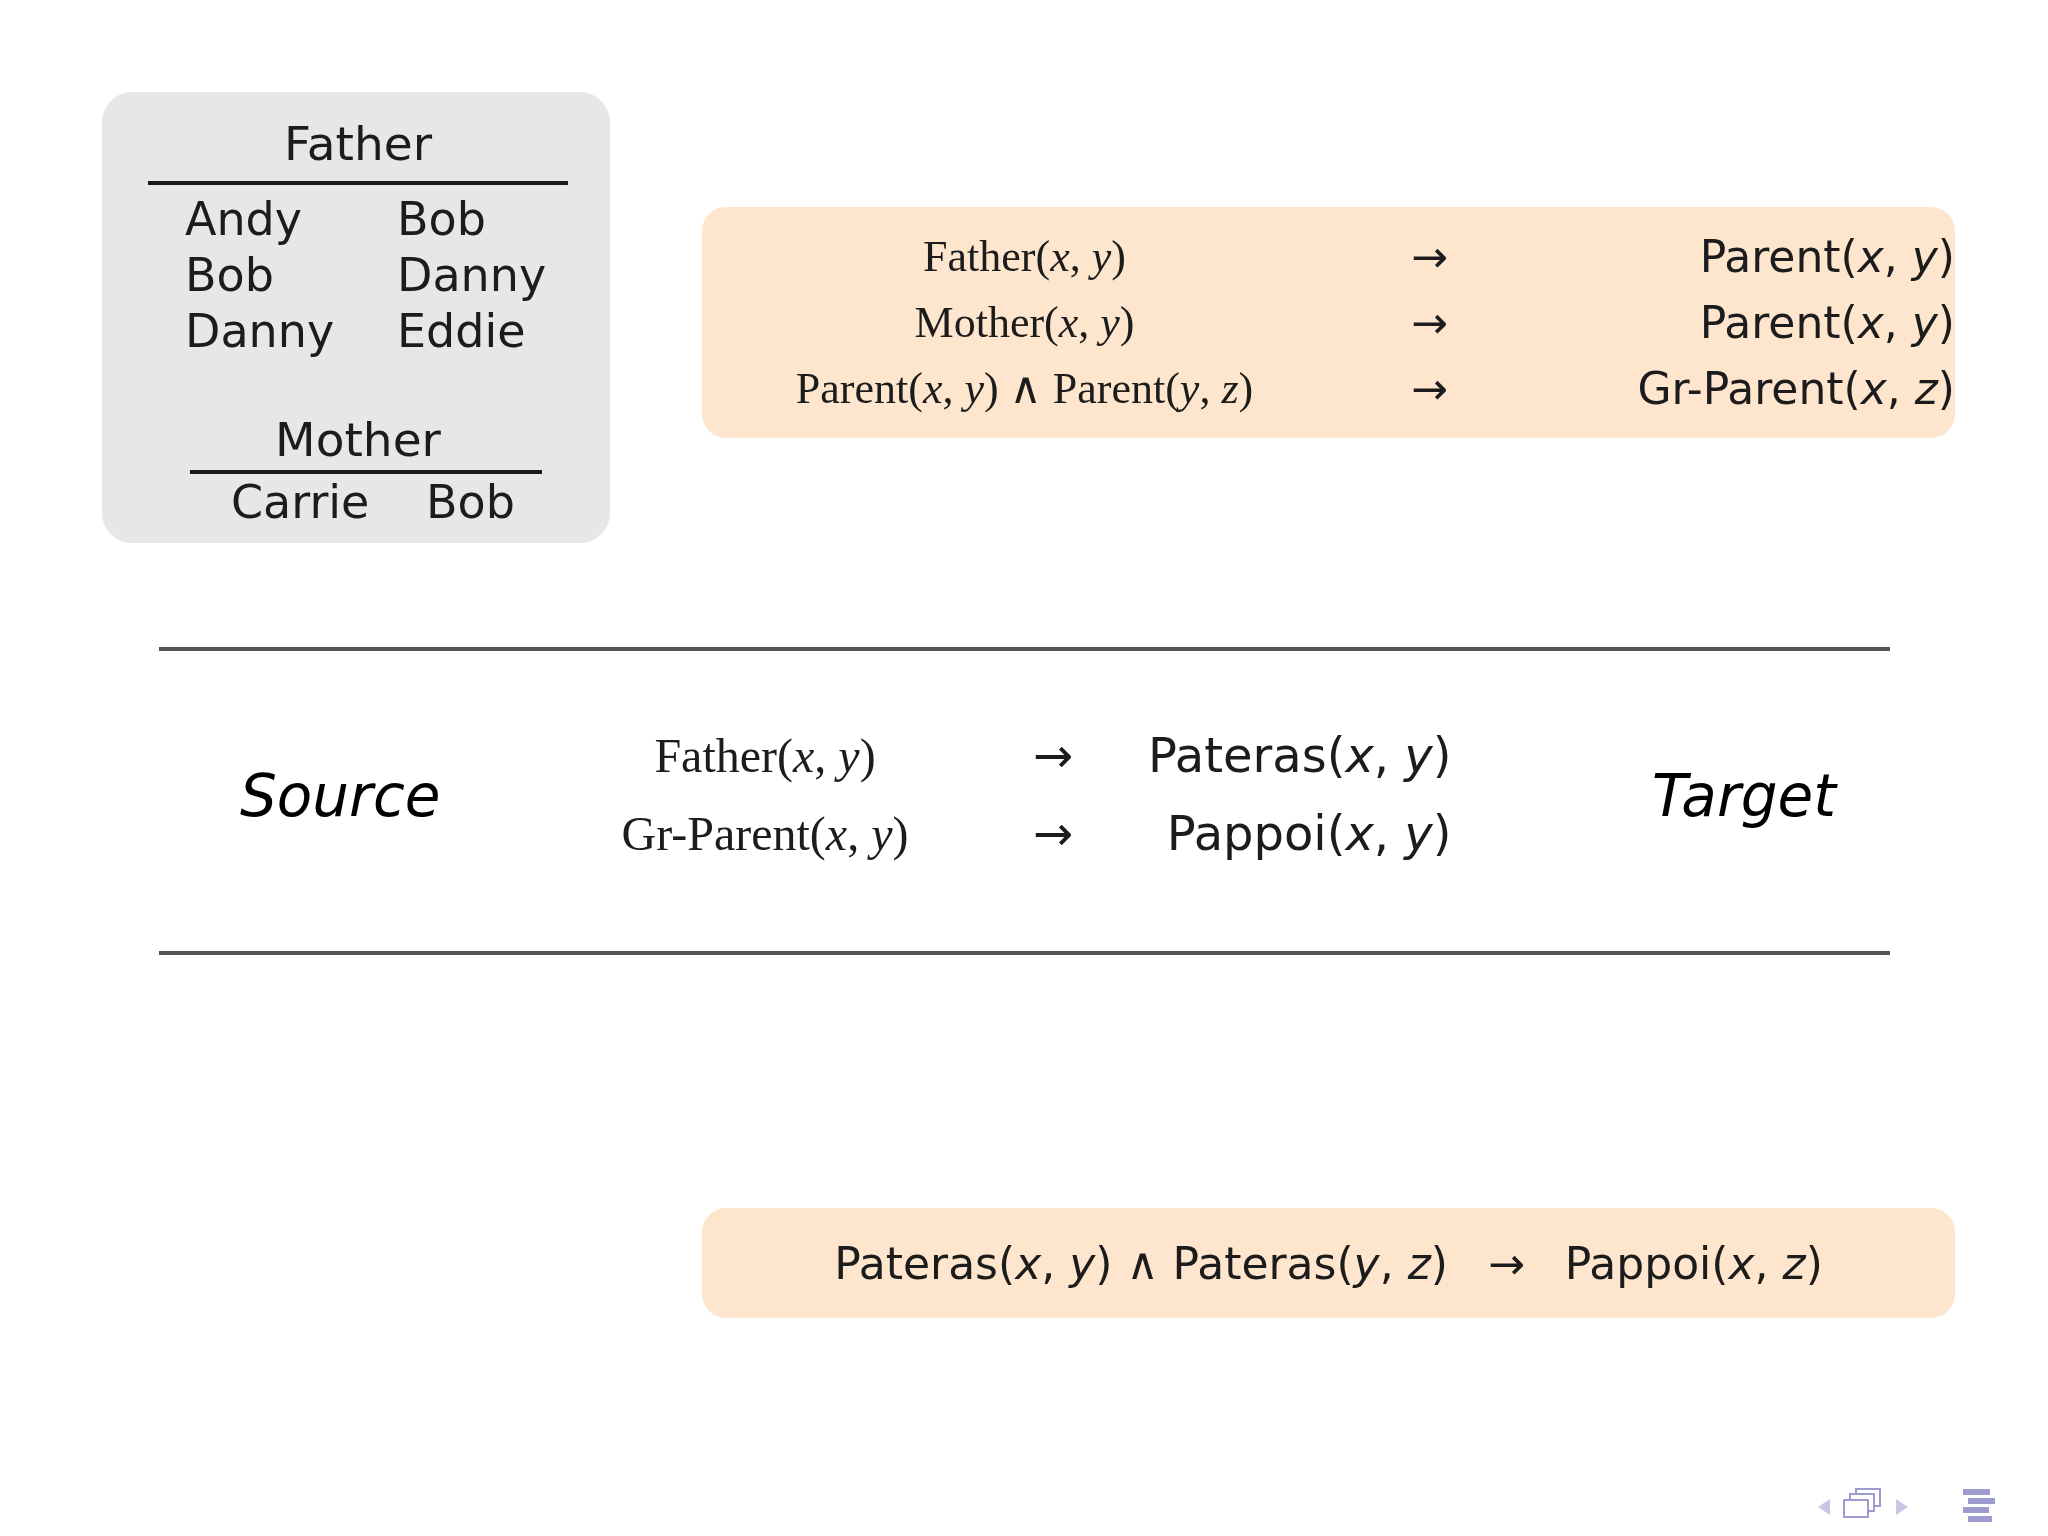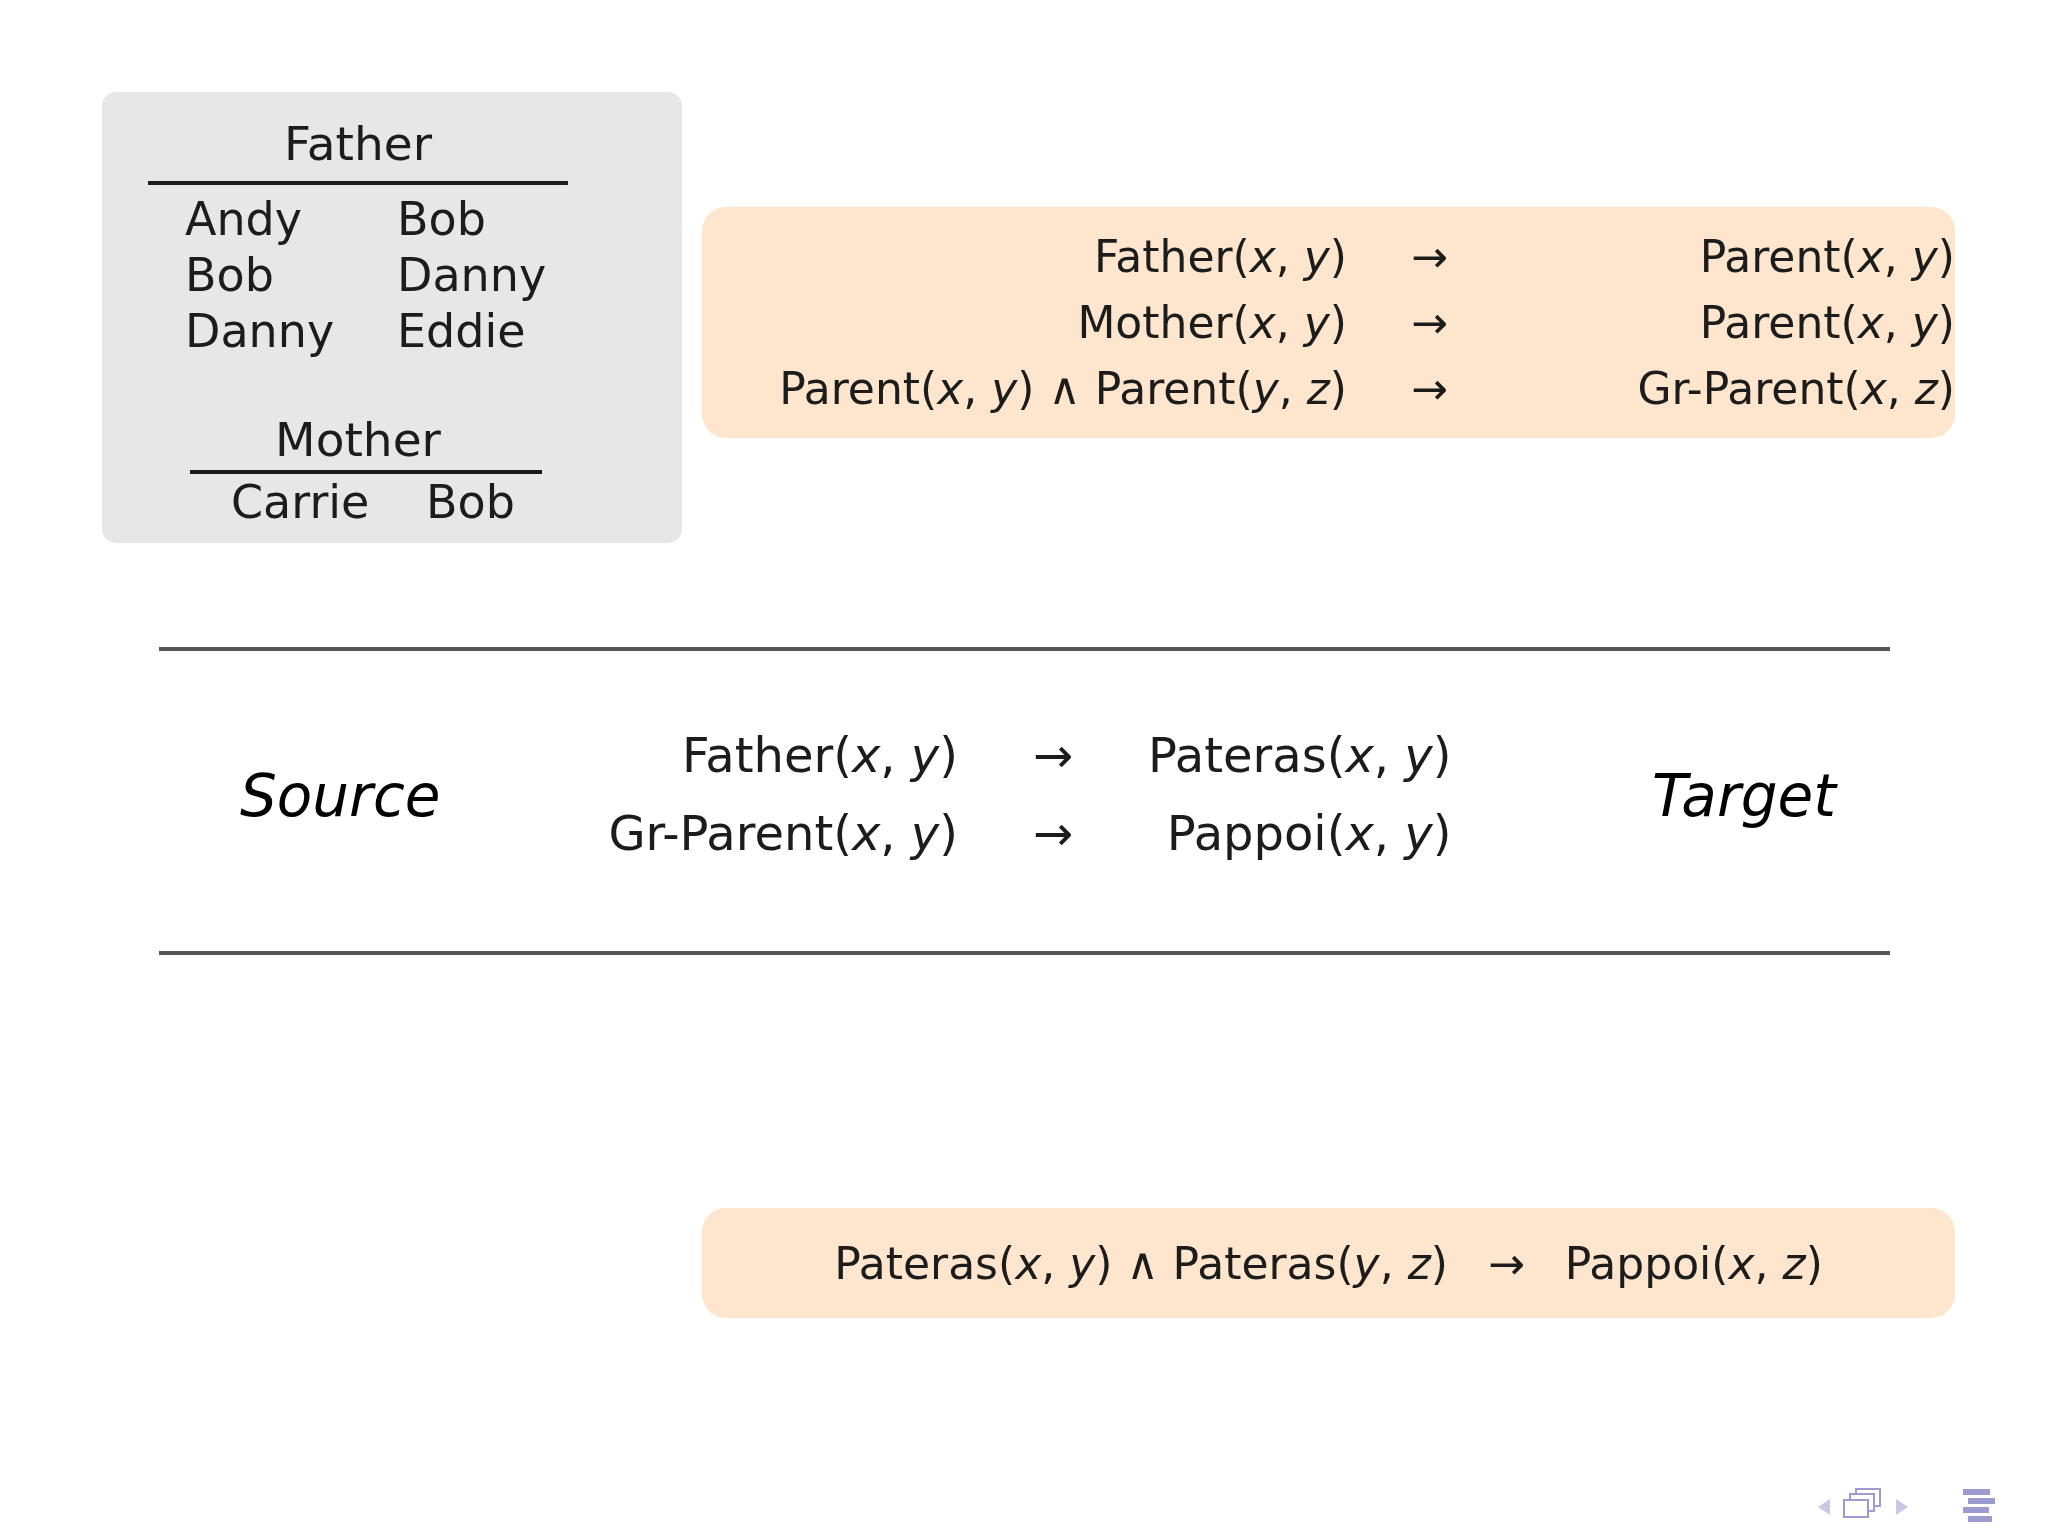--- a/index.html
+++ b/index.html
@@ -2,42 +2,42 @@
 <html><head>
 <meta charset="utf-8">
 <title>Slide</title>
 <style>
   html,body{margin:0;padding:0;background:#ffffff;}
   .slide{
     position:relative;width:2048px;height:1536px;background:#ffffff;overflow:hidden;
     font-family:"DejaVu Sans","Liberation Sans",sans-serif;color:#1c1c1c;
   }
   
-  .facts-box{position:absolute;left:102px;top:92px;width:580px;height:451px;
-    background:#e7e7e7;border-radius:14px;}
+  .facts-box{position:absolute;left:102px;top:92px;width:508px;height:451px;
+    background:#e7e7e7;border-radius:30px;}
   .facts-box .tbl-title{position:absolute;left:46px;width:420px;text-align:center;
     font-size:47px;line-height:55px;}
   .father-title{top:24px;}
   .mother-title{top:320px;}
   .tbl-rule{position:absolute;height:4px;background:#1c1c1c;}
   .father-rule{left:46px;top:89px;width:420px;}
   .mother-rule{left:88px;top:378px;width:352px;}
   .fact-rows{position:absolute;left:83px;top:99px;}
   .fact-row{display:grid;grid-template-columns:212px auto;height:56px;align-items:center;
     font-size:46px;}
   .mother-rows{position:absolute;left:129px;top:382px;}
   .mother-rows .fact-row{grid-template-columns:195px auto;}
   
   .theory-box{position:absolute;background:#fde6cd;border-radius:24px;}
   .theory-box.top{left:702px;top:207px;width:1253px;height:231px;}
   .theory-box.bottom{left:702px;top:1208px;width:1253px;height:110px;}
   .rules-grid{position:absolute;inset:0;display:grid;grid-auto-rows:1fr;padding:17px 0;}
   .rule-row{display:grid;grid-template-columns:645px 165px auto;align-items:center;
     font-size:44px;}
-  .rule-row .lhs{text-align:right;}
+  .rule-row .lhs{text-align:center;font-family:Liberation Serif, serif;}
   .rule-row .arrow{text-align:center;}
   .rule-row .rhs{text-align:right;}
   .single-rule{position:absolute;inset:0;display:flex;align-items:center;justify-content:center;
     font-size:44px;}
   .single-rule .arrow{margin:0 40px;}
   i{font-style:italic;}
   
   .divider{position:absolute;left:159px;width:1731px;height:4px;background:#565656;}
   .divider.top{top:647px;}
   .divider.bottom{top:951px;}

